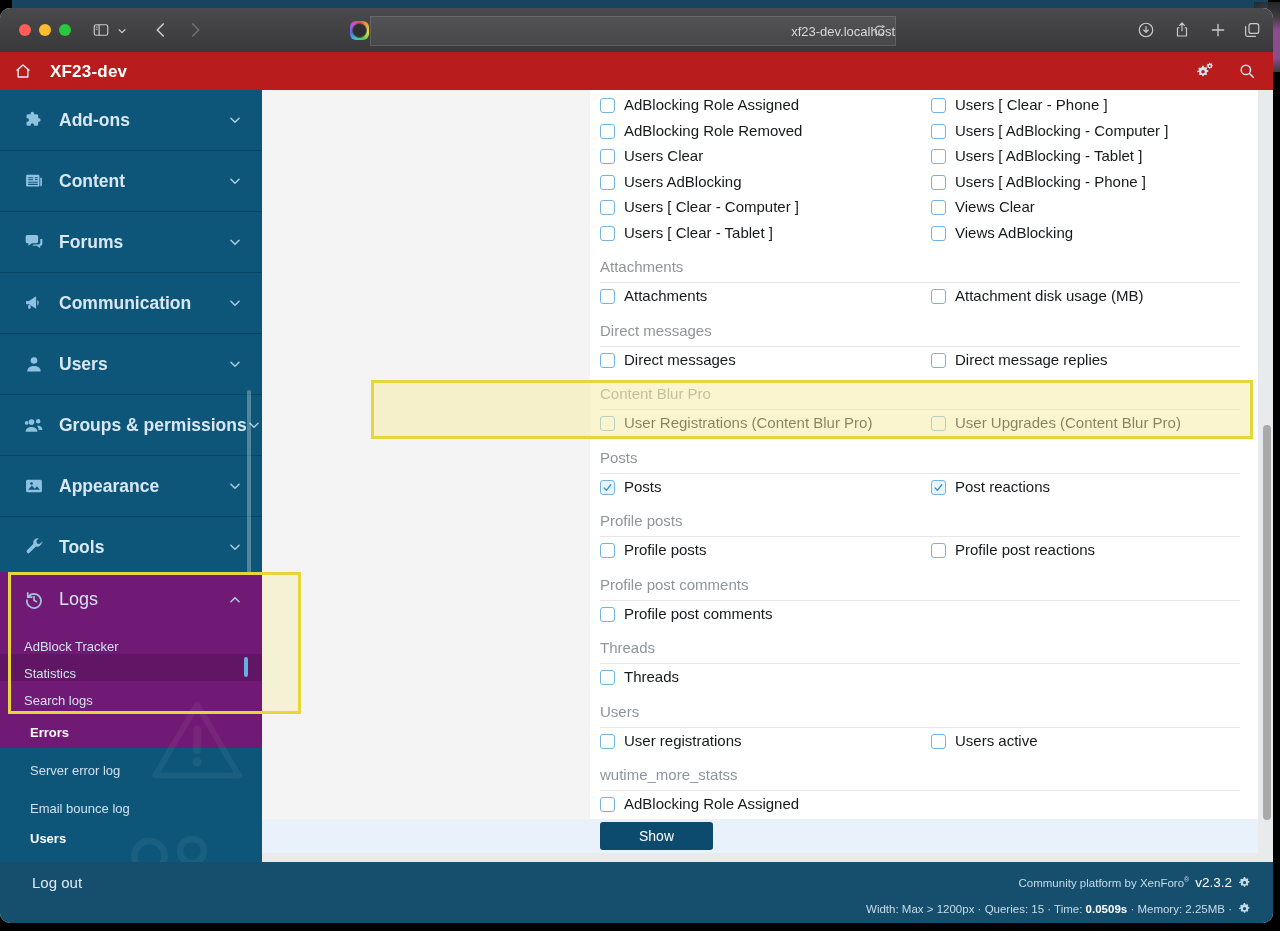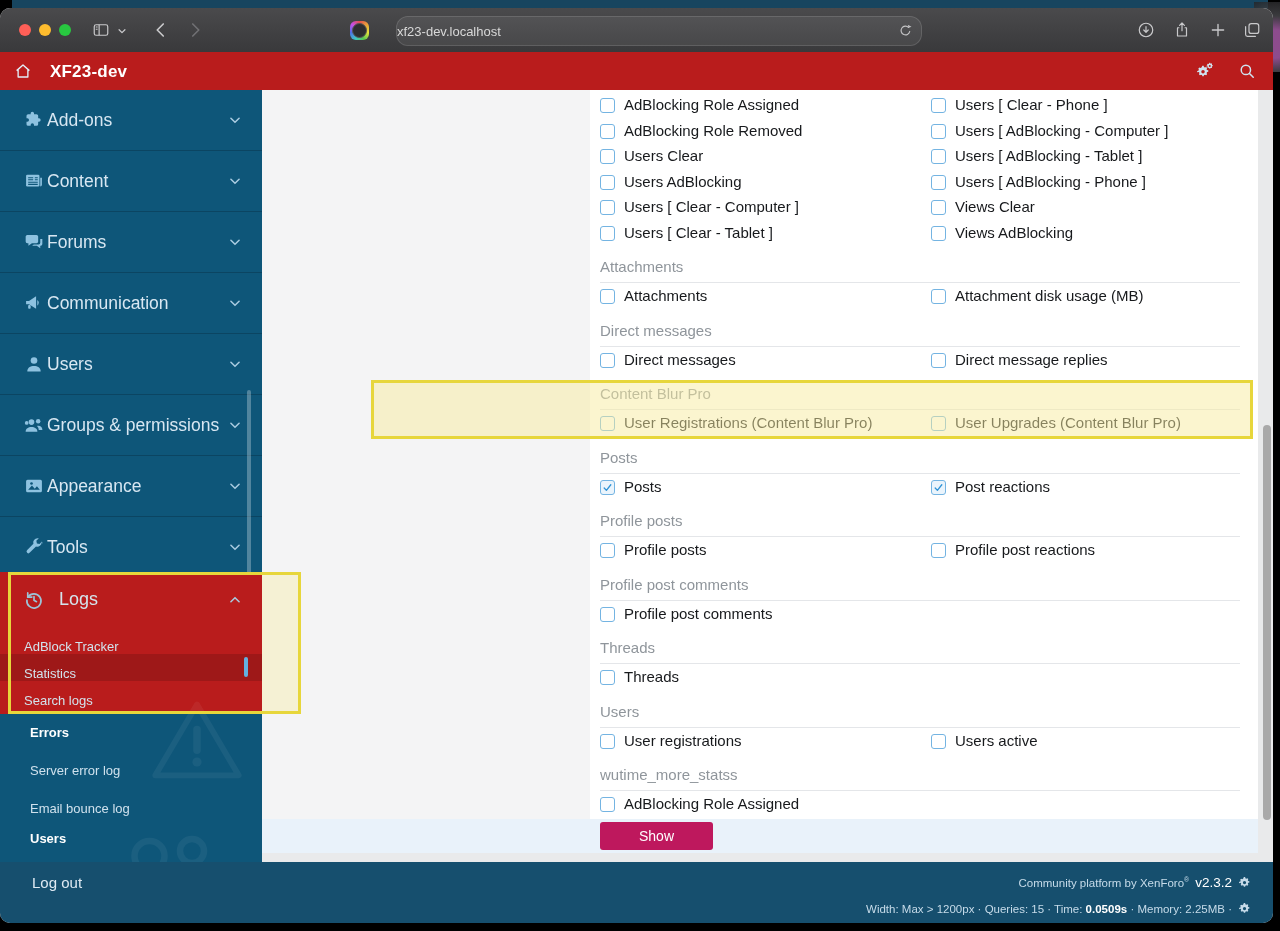--- a/index.html
+++ b/index.html
@@ -24,42 +24,42 @@
   .tl.red{left:19px;background:#ff5f57}
   .tl.yel{left:39px;background:#febc2e}
   .tl.grn{left:59px;background:#28c840}
   .chrome svg{position:absolute;color:#c9c9cb}
   .ic18{width:18px;height:18px;top:13px}
   .dim{color:#707073 !important}
   .ext-icon{position:absolute;left:350px;top:13px;width:19px;height:19px;border-radius:6px;
     background:conic-gradient(#e84d4d,#e8a13a,#e8e23a,#58c94f,#3ec6c6,#4f6fe8,#c44fe8,#e84d4d);
     display:flex;align-items:center;justify-content:center}
   .ext-icon::after{content:"";width:13px;height:13px;border-radius:50%;background:#2e2e30;border:1px solid #555}
-  .url-bar{position:absolute;left:396px;top:8px;width:524px;height:28px;border-radius:12px;
+  .url-bar{position:absolute;left:370px;top:8px;width:524px;height:28px;border-radius:0;
     background:rgba(255,255,255,.065);border:1px solid rgba(255,255,255,.13);
-    display:flex;align-items:center;justify-content:flex-start}
+    display:flex;align-items:center;justify-content:flex-end}
   .url-text{font-size:13px;color:#d8d8d8}
   .url-bar svg{position:absolute;right:8px;top:6px;width:15px;height:15px;color:#c2c2c4}
 
   
   .admin-header{position:absolute;top:44px;left:0;right:0;height:38px;background:#b91c1c}
   .admin-header .home{position:absolute;left:14px;top:10px;width:18px;height:18px;color:#e2edf6}
   .admin-title{position:absolute;left:50px;top:10px;font-size:17px;font-weight:700;color:#fff;letter-spacing:.2px}
   .admin-header .hicon{position:absolute;top:10px;width:18px;height:18px;color:#cfe3f0}
 
   
   .sidebar{position:absolute;top:82px;left:0;width:262px;height:772px;background:#0e5679;overflow:hidden}
   .nav-item{height:60px;display:flex;align-items:center;padding:0 20px 0 24px;
     border-bottom:1px solid rgba(5,38,56,.35);cursor:pointer}
   .nav-item svg.nico{width:20px;height:20px;color:#8ec2e0;flex:none}
-  .nav-label{flex:1;margin-left:3px;font-size:17.5px;color:#d8e7f2;font-weight:400;white-space:nowrap}
+  .nav-label{flex:1;margin-left:15px;font-size:17.5px;color:#d8e7f2;font-weight:700;white-space:nowrap}
   .nav-item .chev{width:14px;height:14px;color:#a9cbe0;flex:none}
   .sb-scroll{position:absolute;left:247px;top:300px;width:4px;height:258px;background:rgba(255,255,255,.28);border-radius:2px}
 
-  .logs-block{position:absolute;top:482px;left:0;width:262px;height:142px;background:#b91c1c}
+  .logs-block{position:absolute;top:482px;left:0;width:262px;height:176px;background:#701a75}
   .logs-head{height:55px;display:flex;align-items:center;padding:0 20px 0 24px;cursor:pointer}
   .logs-head svg.nico{width:20px;height:20px;color:#9dc3d6;flex:none}
   .logs-label{flex:1;margin-left:15px;font-size:18px;color:#d4e4ec}
   .logs-head .chev{width:14px;height:14px;color:#a9cbe0}
   .sub-item{position:relative;height:27px;display:flex;align-items:flex-end;padding-left:24px;
     font-size:13px;color:#d2e2ec;cursor:pointer}
   .sub-item.active{background:rgba(0,0,0,.14)}
   .sub-item.active .bar{position:absolute;right:14px;top:3px;width:4px;height:20px;background:#64b0e0;border-radius:2px}
 
   .link-groups{position:absolute;top:635px;left:30px;right:10px}
@@ -88,21 +88,21 @@
   .cb svg{width:11px;height:11px}
   .cb-label{font-size:15px;color:#17191c;white-space:nowrap}
   .sec-head{margin-top:13px;height:18px;line-height:18px;font-size:15px;color:#8f959b;
     padding-bottom:6px;border-bottom:1px solid #e4e6e9}
   .section.hl{position:relative}
   .section.hl .sec-head,.section.hl .crow{position:relative;z-index:1}
   .hl-box{position:absolute;left:-229px;right:-13px;top:-5px;bottom:-3px;
     border:3px solid #e7d63b;background:rgba(247,236,160,.5);z-index:2;pointer-events:none}
 
   .submit-row{position:absolute;left:262px;top:811px;width:996px;height:34px;background:#e9f2fa}
-  .show-btn{position:absolute;left:338px;top:3px;width:113px;height:28px;background:#be185d;
+  .show-btn{position:absolute;left:338px;top:3px;width:113px;height:28px;background:#0c4a6e;
     border:none;border-radius:3px;color:#fff;font-size:14px;font-family:inherit;cursor:pointer}
 
   .scroll-main{position:absolute;right:2px;top:417px;width:8px;height:395px;background:#a9a9a9;border-radius:4px}
 
   
   .page-footer{position:absolute;left:0;top:854px;right:0;height:61px;background:#164f6e}
   .logout{position:absolute;left:32px;top:12px;font-size:15px;color:#dfeaf3;cursor:pointer}
   .f-line{position:absolute;right:22px;text-align:right;font-size:11.5px;color:#c6dbe9;white-space:nowrap;
     display:flex;align-items:center;gap:6px}
   .f1{top:13px}

